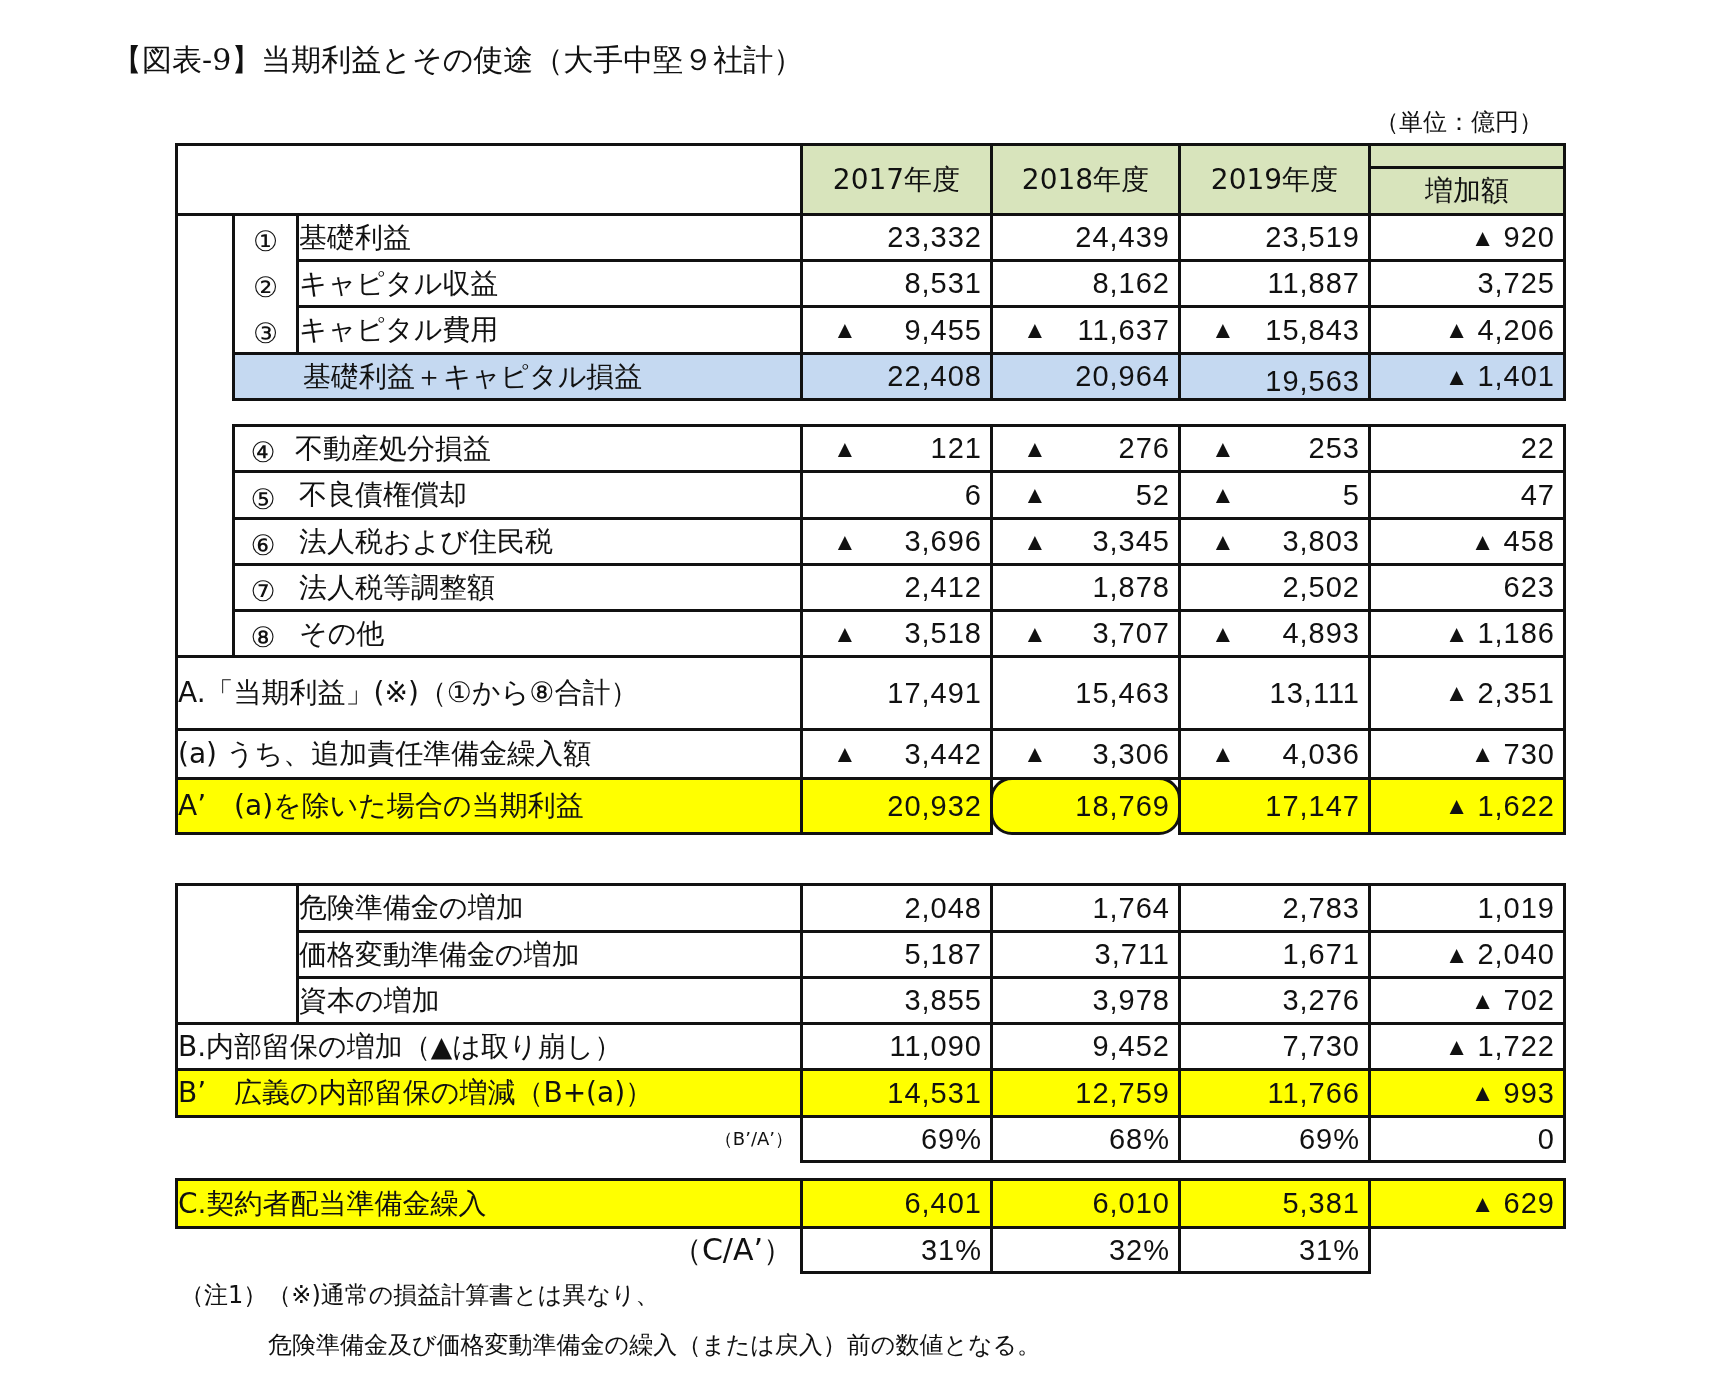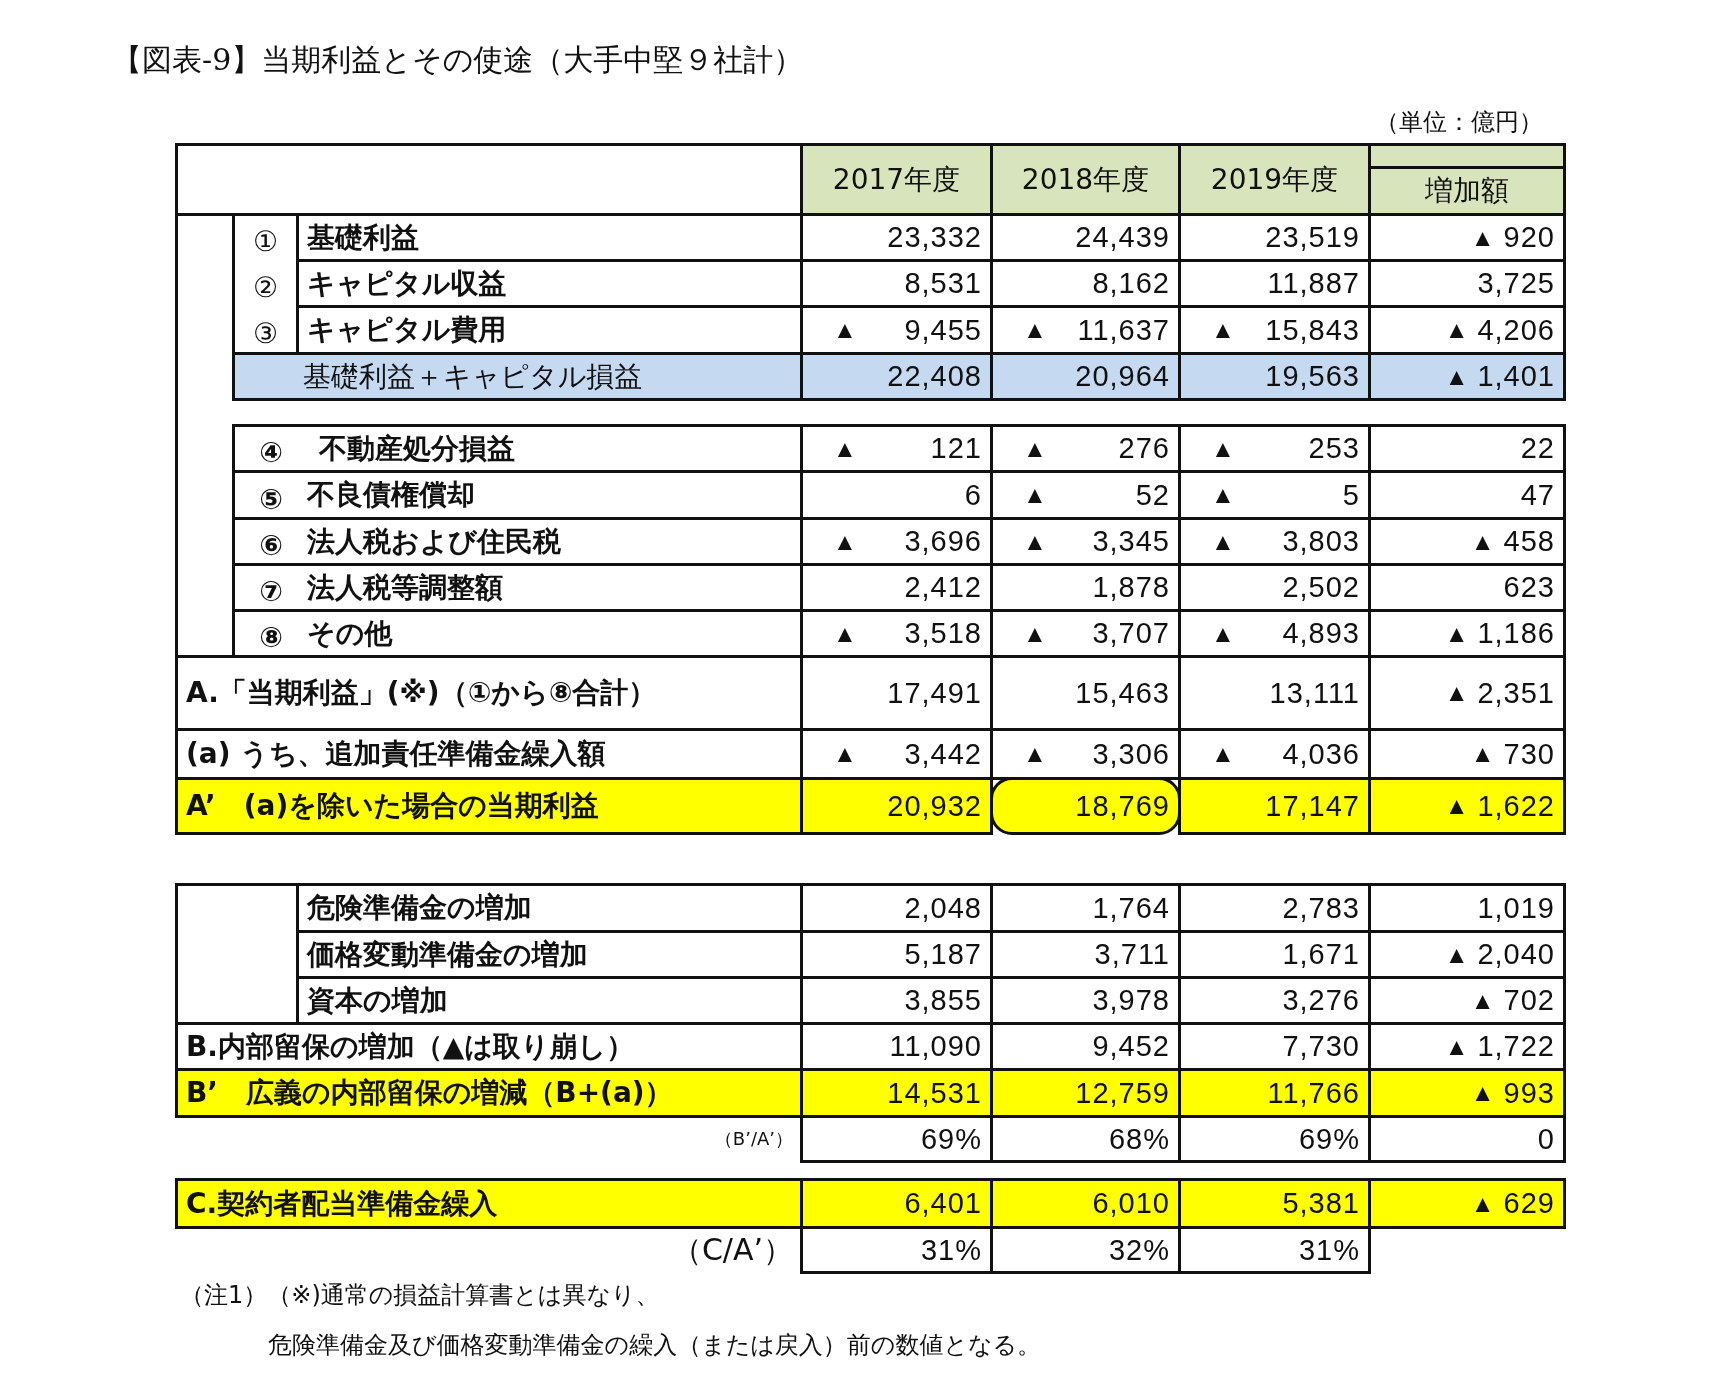--- a/index.html
+++ b/index.html
@@ -7,21 +7,21 @@
          font-family:"DejaVu Sans","Liberation Sans",sans-serif; color:#111; }
   .abs { position:absolute; box-sizing:border-box; }
   .title { left:112px; top:40px; font-family:"DejaVu Serif","Liberation Serif",serif;
            font-size:30px; letter-spacing:0px; white-space:nowrap; }
   .unit { left:1375px; top:106px; font-size:24px; white-space:nowrap; }
   .cell { position:absolute; box-sizing:border-box; border:3px solid #111;
           display:flex; align-items:center; font-size:28px; white-space:nowrap; overflow:hidden; }
   .num { justify-content:flex-end; padding-right:8px; font-family:"Liberation Sans","DejaVu Sans",sans-serif; font-size:29px; letter-spacing:1px; }
   .num .tri { margin-right:auto; padding-left:30px; font-size:24px; }
   .num.incr .tri { margin-right:8px; padding-left:0; }
-  .lbl { padding-left:8px;font-weight:bold; }
+  .lbl { padding-left:0; }
   .ctr { justify-content:center; }
   .green { background:#d8e4bc; }
   .blue  { background:#c5d9f1; }
   .yellow{ background:#ffff00; }
   .noborder { border:none; }
   .note { font-size:24px; white-space:nowrap; }
 </style>
 </head>
 <body>
 
@@ -84,31 +84,31 @@
       <span class="tri">▲</span>
       <span>4,206</span>
     </div>
     <div class="cell blue" style="left: 232px; top: 352px; width: 571px; height: 49px; padding-left: 68px;">基礎利益＋キャピタル損益</div>
     <div class="cell num blue" style="left: 800px; top: 352px; width: 193px; height: 49px;">
       <span>22,408</span>
     </div>
     <div class="cell num blue" style="left: 990px; top: 352px; width: 191px; height: 49px;">
       <span>20,964</span>
     </div>
-    <div class="cell num blue" style="left: 1178px; top: 352px; width: 193px; height: 49px;">
+    <div class="cell num blue" style="left: 1178px; top: 352px; width: 193px; height: 49px; align-items: flex-end;">
       <span>19,563</span>
     </div>
     <div class="cell num blue incr" style="left: 1368px; top: 352px; width: 198px; height: 49px;">
       <span class="tri">▲</span>
       <span>1,401</span>
     </div>
     <div class="abs" style="left: 800px; top: 401px; width: 766px; height: 23px; background: rgb(255, 255, 255);"></div>
     <div class="cell lbl" style="left: 232px; top: 424px; width: 571px; height: 49px;">
       <span style="width: 56px; text-align: center; padding-top: 8px;">④</span>
-      <span style="margin-left: 20px;">不動産処分損益</span>
+      <span style="margin-left: 4px;">不動産処分損益</span>
     </div>
     <div class="cell num " style="left: 800px; top: 424px; width: 193px; height: 49px;">
       <span class="tri">▲</span>
       <span>121</span>
     </div>
     <div class="cell num " style="left: 990px; top: 424px; width: 191px; height: 49px;">
       <span class="tri">▲</span>
       <span>276</span>
     </div>
     <div class="cell num " style="left: 1178px; top: 424px; width: 193px; height: 49px;">

